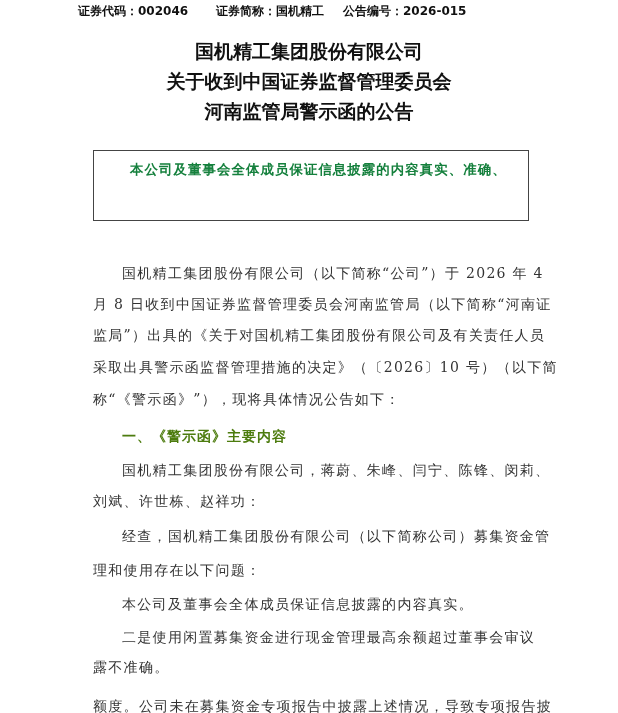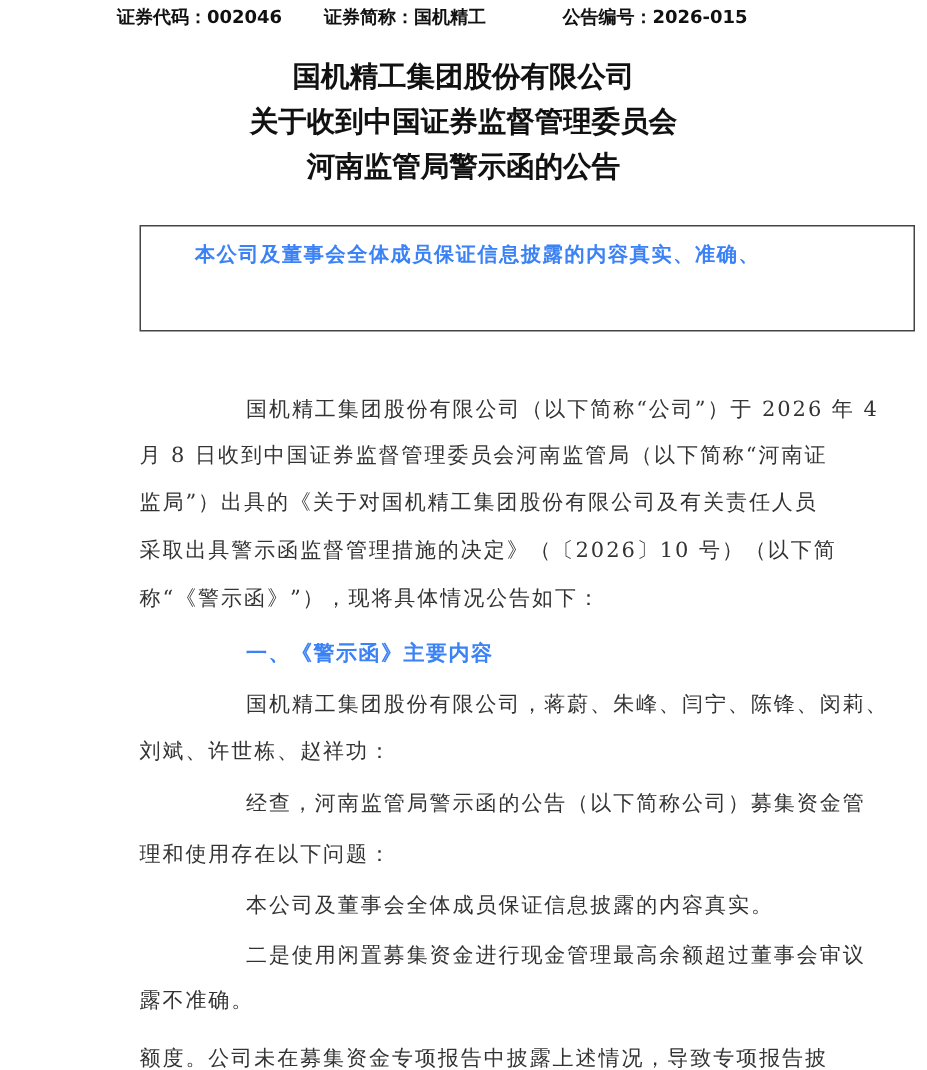--- a/index.html
+++ b/index.html
@@ -25,49 +25,49 @@
       font-size: 12px;
       color: #111;
     }
     .header span {
       position: absolute;
       top: 0;
       white-space: nowrap;
     }
     .hdr-code { left: 78px; }
     .hdr-name { left: 216px; text-align: center; }
-    .hdr-num  { left: 375px; }
+    .hdr-num  { left: 343px; }
 
     .title {
       position: absolute;
       left: 0;
       width: 618px;
       text-align: center;
       font-family: "DejaVu Sans", sans-serif;
       font-weight: bold;
       font-size: 19px;
       color: #111;
       line-height: 30px;
     }
     .title.l1 { top: 36px; }
     .title.l2 { top: 66px; }
     .title.l3 { top: 96px; }
 
     .notice-box {
       position: absolute;
       left: 93px;
       top: 150px;
-      width: 517px;
+      width: 436px;
       height: 71px;
       border: 1.5px solid #444;
       box-sizing: border-box;
       font-family: "DejaVu Serif", serif;
       font-weight: bold;
       font-size: 13.4px;
-      color: #3b82f6;
+      color: #15803d;
     }
     .notice-box .nl {
       position: absolute;
       left: 0;
       white-space: nowrap;
       letter-spacing: 1.1px;
     }
     .notice-box .nl1 { top: 10px; left: 36px; }
     .notice-box .nl2 { top: 36px; left: 3px; }
 
@@ -75,25 +75,25 @@
       position: absolute;
       left: 93px;
       width: 440px;
       font-family: "DejaVu Serif", serif;
       font-size: 14px;
       color: #333;
       white-space: nowrap;
       letter-spacing: 1.3px;
       line-height: 20px;
     }
-    .indent { left: 122px; margin-left: 42px; }
+    .indent { left: 122px; }
     .section-heading {
       font-family: Liberation Mono, monospace;
       font-weight: bold;
-      color: #3b82f6;
+      color: #4d7c0f;
       letter-spacing: 1px;
     }
   </style>
 </head>
 <body>
 
 <div class="header">
   <span class="hdr-code">证券代码：002046</span>
   <span class="hdr-name">证券简称：国机精工</span>
   <span class="hdr-num">公告编号：2026-015</span>
@@ -111,20 +111,20 @@
 <div class="body-text" style="top:294px;">月 8 日收到中国证券监督管理委员会河南监管局（以下简称“河南证</div>
 <div class="body-text" style="top:325px;">监局”）出具的《关于对国机精工集团股份有限公司及有关责任人员</div>
 <div class="body-text" style="top:357px;">采取出具警示函监督管理措施的决定》（〔2026〕10 号）（以下简</div>
 <div class="body-text" style="top:389px;">称“《警示函》”），现将具体情况公告如下：</div>
 
 <div class="body-text indent section-heading" style="top:427px;">一、《警示函》主要内容</div>
 
 <div class="body-text indent" style="top:460px;">国机精工集团股份有限公司，蒋蔚、朱峰、闫宁、陈锋、闵莉、</div>
 <div class="body-text" style="top:491px;">刘斌、许世栋、赵祥功：</div>
 
-<div class="body-text indent" style="top:526px;">经查，河南监管局警示函的公告（以下简称公司）募集资金管</div>
+<div class="body-text indent" style="top:526px;">经查，国机精工集团股份有限公司（以下简称公司）募集资金管</div>
 <div class="body-text" style="top:560px;">理和使用存在以下问题：</div>
 
 <div class="body-text indent" style="top:594px;">本公司及董事会全体成员保证信息披露的内容真实。</div>
 
 <div class="body-text indent" style="top:627px;">二是使用闲置募集资金进行现金管理最高余额超过董事会审议</div>
 <div class="body-text" style="top:660px;margin-top:36px;">额度。公司未在募集资金专项报告中披露上述情况，导致专项报告披</div>
 <div class="body-text" style="top:657px;">露不准确。</div>
 
 </body></html>

